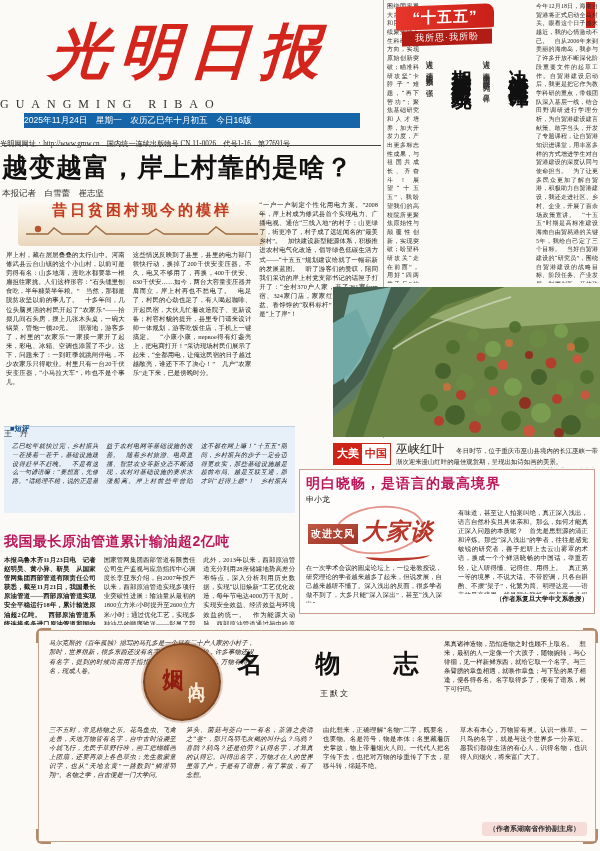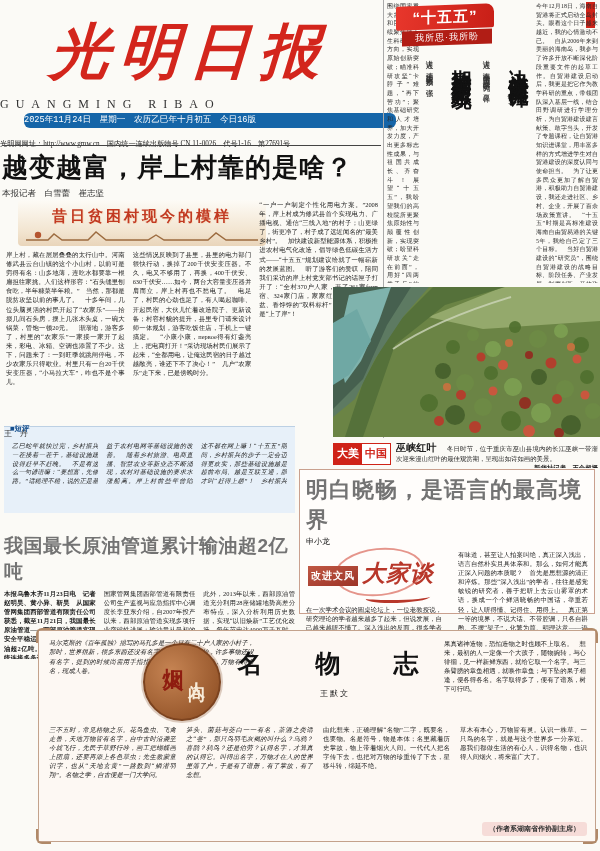--- a/index.html
+++ b/index.html
@@ -10,34 +10,34 @@
   .ctr{text-align:left;}
   .hd{font-family:"Liberation Sans",sans-serif;font-weight:900;}
   .body-txt{font-size:6.4px;line-height:1.42;text-align:justify;color:#222;}
   .tiny-txt{font-size:6px;line-height:1.45;text-align:justify;color:#2a2a2a;}
 
   
   #masthead-title{left:14px;top:0px;width:352px;height:98px;line-height:102px;text-align:center;
     font-size:60px;font-weight:900;color:#d3251c;letter-spacing:10px;font-style:italic;
     font-family:"DejaVu Serif",serif;transform:skewX(-3deg);}
   #masthead-pinyin{left:0;top:97px;width:382px;font-size:12px;letter-spacing:7px;color:#333;}
-  #date-bar{left:24px;top:113px;width:372px;height:15px;background:#1565a8;color:#fff;
-    font-size:8.6px;line-height:15px;font-family:Liberation Mono, monospace;border-radius:6px;}
+  #date-bar{left:24px;top:113px;width:336px;height:15px;background:#1565a8;color:#fff;
+    font-size:8.6px;line-height:15px;font-family:Liberation Sans, sans-serif;}
   #info-line{left:0;top:131px;width:382px;font-size:7.2px;color:#222;margin-top:8px;}
   #head-rule{left:2px;top:145px;width:379px;border-top:1.2px solid #444;}
   #corner-mark{left:586px;top:2px;width:9px;height:26px;background:#cf2318;}
 
   
   #lead{left:2px;top:150px;width:380px;height:288px;}
   #lead-headline{width:380px;font-size:26px;letter-spacing:1px;color:#111;}
   #lead-byline{width:380px;margin-top:3px;font-size:8.5px;color:#333;}
   #lead-banner{position:absolute;left:16px;top:50px;width:248px;height:46px;
     background:linear-gradient(180deg,#fdfbf6 0%,#f2e4cf 70%,#e9d5ba 100%);
     border-radius:4px;}
-  #lead-banner-text{display:block;text-align:center;margin-top:7px;font-size:15px;font-weight:900;
+  #lead-banner-text{display:block;text-align:center;margin-top:1px;font-size:15px;font-weight:900;
     color:#c23a22;letter-spacing:3px;font-family:"Liberation Sans",sans-serif;text-shadow:1px 1px 0 #f6e2c8;}
   #lead-cols{position:absolute;left:4px;top:50px;width:372px;height:238px;display:flex;gap:8px;}
   .lead-col{width:119px;height:238px;}
   .pad-top{padding-top:50px;height:188px;}
 
   
   #vrule-main{left:383px;top:0;width:0;height:438px;border-left:1px solid #aaa;}
   #special{left:387px;top:2px;width:211px;height:283px;display:flex;gap:3px;}
   .side-col{width:32px;height:281px;}
   .v-byline{width:12px;height:225px;margin-top:52px;writing-mode:vertical-rl;
@@ -58,44 +58,44 @@
   
   #photo{left:333px;top:287px;width:267px;height:150px;z-index:5;background:#5f7c3d;}
   #photo svg{display:block;}
   #caption-row{left:333px;top:441px;width:265px;height:27px;display:flex;gap:5px;z-index:5;}
   #badge{display:flex;height:20px;border:1.5px solid #cf2318;background:#fff;flex:0 0 auto;margin-top:2px;}
   #badge-left{background:#cf2318;color:#fff;font-size:11px;font-weight:900;padding:2px 3px 0 3px;
     font-family:"Liberation Sans",sans-serif;}
   #badge-right{color:#cf2318;font-size:11px;font-weight:900;padding:2px 3px 0 3px;
     font-family:"Liberation Sans",sans-serif;}
   #caption-txt{flex:1;font-size:6.4px;line-height:1.4;text-align:justify;color:#222;}
-  #caption-title{font-weight:bold;font-size:10px;}
+  #caption-title{font-weight:normal;font-size:12px;}
   #caption-credit{display:block;text-align:right;font-weight:bold;}
 
   
   #commentary{left:4px;top:426px;width:291px;height:86px;background:#e7f0f9;
     border-top:1px solid #bcd0e4;}
   #commentary-tag{position:absolute;left:6px;top:-3px;font-size:7.5px;color:#17508e;font-weight:bold;
     font-family:"Liberation Sans",sans-serif;}
   #commentary-title{margin-top:6px;font-size:16px;letter-spacing:6px;color:#111;}
   #commentary-byline{font-size:8px;margin-top:1px;color:#333;}
   #commentary-cols{display:flex;gap:8px;padding:3px 8px 0 8px;}
   .comm-col{flex:1;height:44px;font-style:italic;font-size:6.2px;line-height:1.42;text-align:justify;}
 
   
   #pipeline{left:4px;top:533px;width:291px;height:95px;}
-  #pipeline-headline{font-size:19px;letter-spacing:.5px;color:#737373;}
+  #pipeline-headline{font-size:14px;letter-spacing:.5px;color:#be185d;}
   #pipeline-cols{display:flex;gap:8px;margin-top:4px;}
   .pipe-col{flex:1;height:70px;}
   .lead-intro{font-weight:bold;}
 
   
   #style-box{left:299px;top:469px;width:296px;height:145px;border:1px solid #c9a08e;
     background:#fffdfb;padding:5px 6px;box-sizing:border-box;}
-  #style-headline{font-size:22px;letter-spacing:1px;color:#737373;}
+  #style-headline{font-size:14px;letter-spacing:1px;color:#be185d;}
   #style-byline{font-size:8px;margin-top:1px;}
   #style-content{display:flex;gap:16px;margin-top:3px;height:96px;}
   #style-left{width:136px;}
   #style-logo{position:relative;width:134px;height:52px;margin-bottom:3px;}
   #logo-ring{position:absolute;left:28px;top:-2px;width:86px;height:44px;border:2px solid rgba(208,64,47,.55);
     border-radius:50%;transform:rotate(-6deg);}
   #logo-block{position:absolute;left:2px;top:16px;background:linear-gradient(160deg,#c05844,#9c3327);
     color:#fff;font-size:10px;font-weight:bold;padding:3px 3px;letter-spacing:1px;
     font-family:"Liberation Sans",sans-serif;}
   #logo-script{position:absolute;left:56px;top:8px;color:#b8372a;font-size:23px;font-weight:900;

